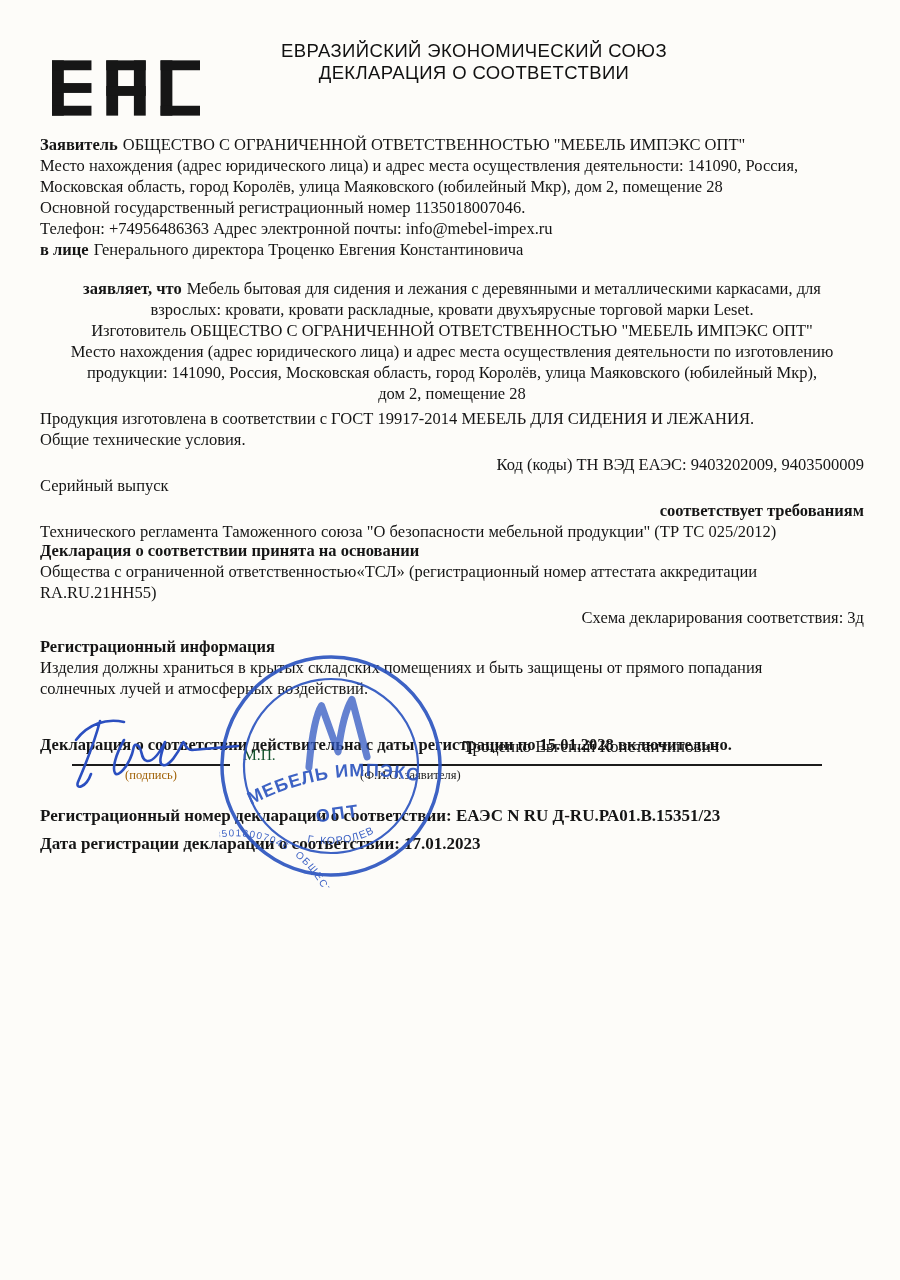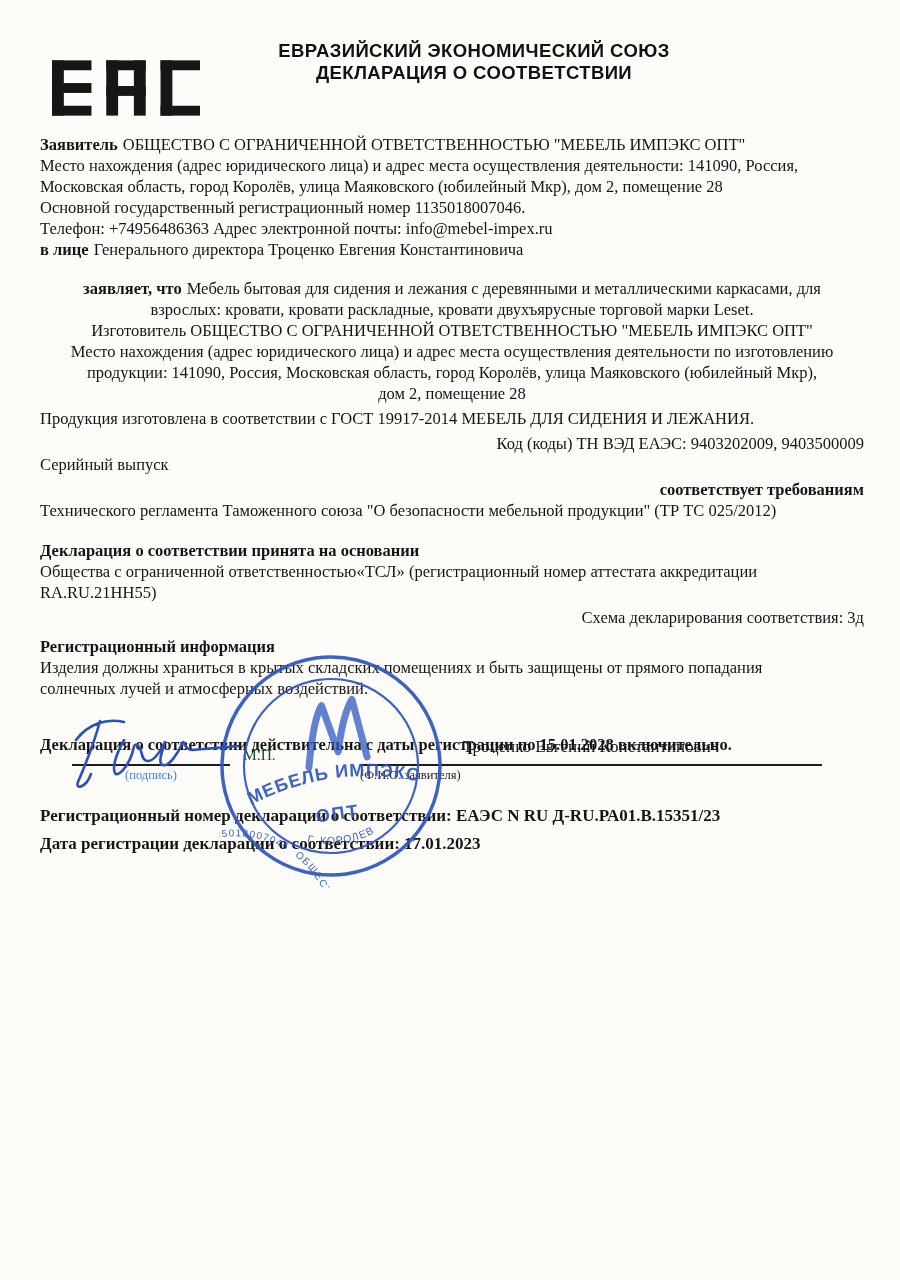--- a/index.html
+++ b/index.html
@@ -13,41 +13,41 @@
     color:#151515;
     overflow:hidden;
   }
   
   .eac-logo{position:absolute;left:52px;top:60px;width:148px;height:56px;}
   .doc-title{
     position:absolute;top:40px;left:0;width:900px;
     padding-left:48px;box-sizing:border-box;
     text-align:center;
     font-family:"Liberation Sans", sans-serif;
-    font-weight:bold;font-size:18.5px;line-height:22px;
+    font-weight:normal;font-size:18.5px;line-height:22px;
     color:#111;letter-spacing:.4px;
   }
   
   .sec{position:absolute;left:40px;right:36px;font-size:16.5px;line-height:21px;}
   .ln{white-space:nowrap;}
   .ln b{margin-right:5px;}
   .m4{margin-top:4px;text-align:right;}
   .m8{margin-top:8px;}
   .bold-line{font-weight:bold;}
   .s-applicant{top:134px;}
   .s-product{top:278px;text-align:center;}
   .s-standards{top:408px;}
   .s-basis{top:540px;}
   .s-validity{top:734px;font-weight:bold;}
   .s-registration{top:805px;font-weight:bold;font-size:17px;}
   .s-registration .ln{margin-bottom:7px;}
   
   .sig-line-left{position:absolute;left:72px;top:764px;width:158px;border-top:2px solid #1c1c1c;}
   .sig-line-right{position:absolute;left:360px;top:764px;width:462px;border-top:2px solid #1c1c1c;}
-  .sig-caption{position:absolute;left:72px;top:768px;width:158px;text-align:center;font-size:12.5px;color:#3b82f6;}
+  .sig-caption{position:absolute;left:72px;top:768px;width:158px;text-align:center;font-size:12.5px;color:#a16207;}
   .mp-mark{position:absolute;left:243px;top:746px;font-size:15.5px;color:#14532d;z-index:1;}
   .fio-name{position:absolute;left:360px;top:737px;width:462px;text-align:center;font-size:17px;color:#141414;}
   .fio-caption{position:absolute;left:360px;top:768px;width:462px;text-align:left;font-size:12.5px;color:#222;}
   
   .stamp{position:absolute;left:211px;top:646px;width:240px;height:240px;z-index:5;
          transform:rotate(-8deg);opacity:.92;}
   .stamp text{fill:#2d55c0;}
   .signature-ink{position:absolute;left:66px;top:706px;width:185px;height:90px;z-index:6;}
 </style>
 </head>
@@ -92,20 +92,21 @@
     <div class="ln"><b>заявляет, что</b><span>Мебель бытовая для сидения и лежания с деревянными и металлическими каркасами, для</span></div>
     <div class="ln">взрослых: кровати, кровати раскладные, кровати двухъярусные торговой марки Leset.</div>
     <div class="ln">Изготовитель ОБЩЕСТВО С ОГРАНИЧЕННОЙ ОТВЕТСТВЕННОСТЬЮ "МЕБЕЛЬ ИМПЭКС ОПТ"</div>
     <div class="ln">Место нахождения (адрес юридического лица) и адрес места осуществления деятельности по изготовлению</div>
     <div class="ln">продукции: 141090, Россия, Московская область, город Королёв, улица Маяковского (юбилейный Мкр),</div>
     <div class="ln">дом 2, помещение 28</div>
   </div>
 
   <div class="sec s-standards">
     <div class="ln">Продукция изготовлена в соответствии с ГОСТ 19917-2014 МЕБЕЛЬ ДЛЯ СИДЕНИЯ И ЛЕЖАНИЯ.</div>
+    <div class="ln">Общие технические условия.</div>
     <div class="ln m4">Код (коды) ТН ВЭД ЕАЭС: 9403202009, 9403500009</div>
     <div class="ln">Серийный выпуск</div>
     <div class="ln m4 bold-line">соответствует требованиям</div>
     <div class="ln">Технического регламента Таможенного союза "О безопасности мебельной продукции" (ТР ТС 025/2012)</div>
   </div>
 
   <div class="sec s-basis">
     <div class="ln bold-line">Декларация о соответствии принята на основании</div>
     <div class="ln">Общества с ограниченной ответственностью«ТСЛ» (регистрационный номер аттестата аккредитации</div>
     <div class="ln">RA.RU.21НН55)</div>

